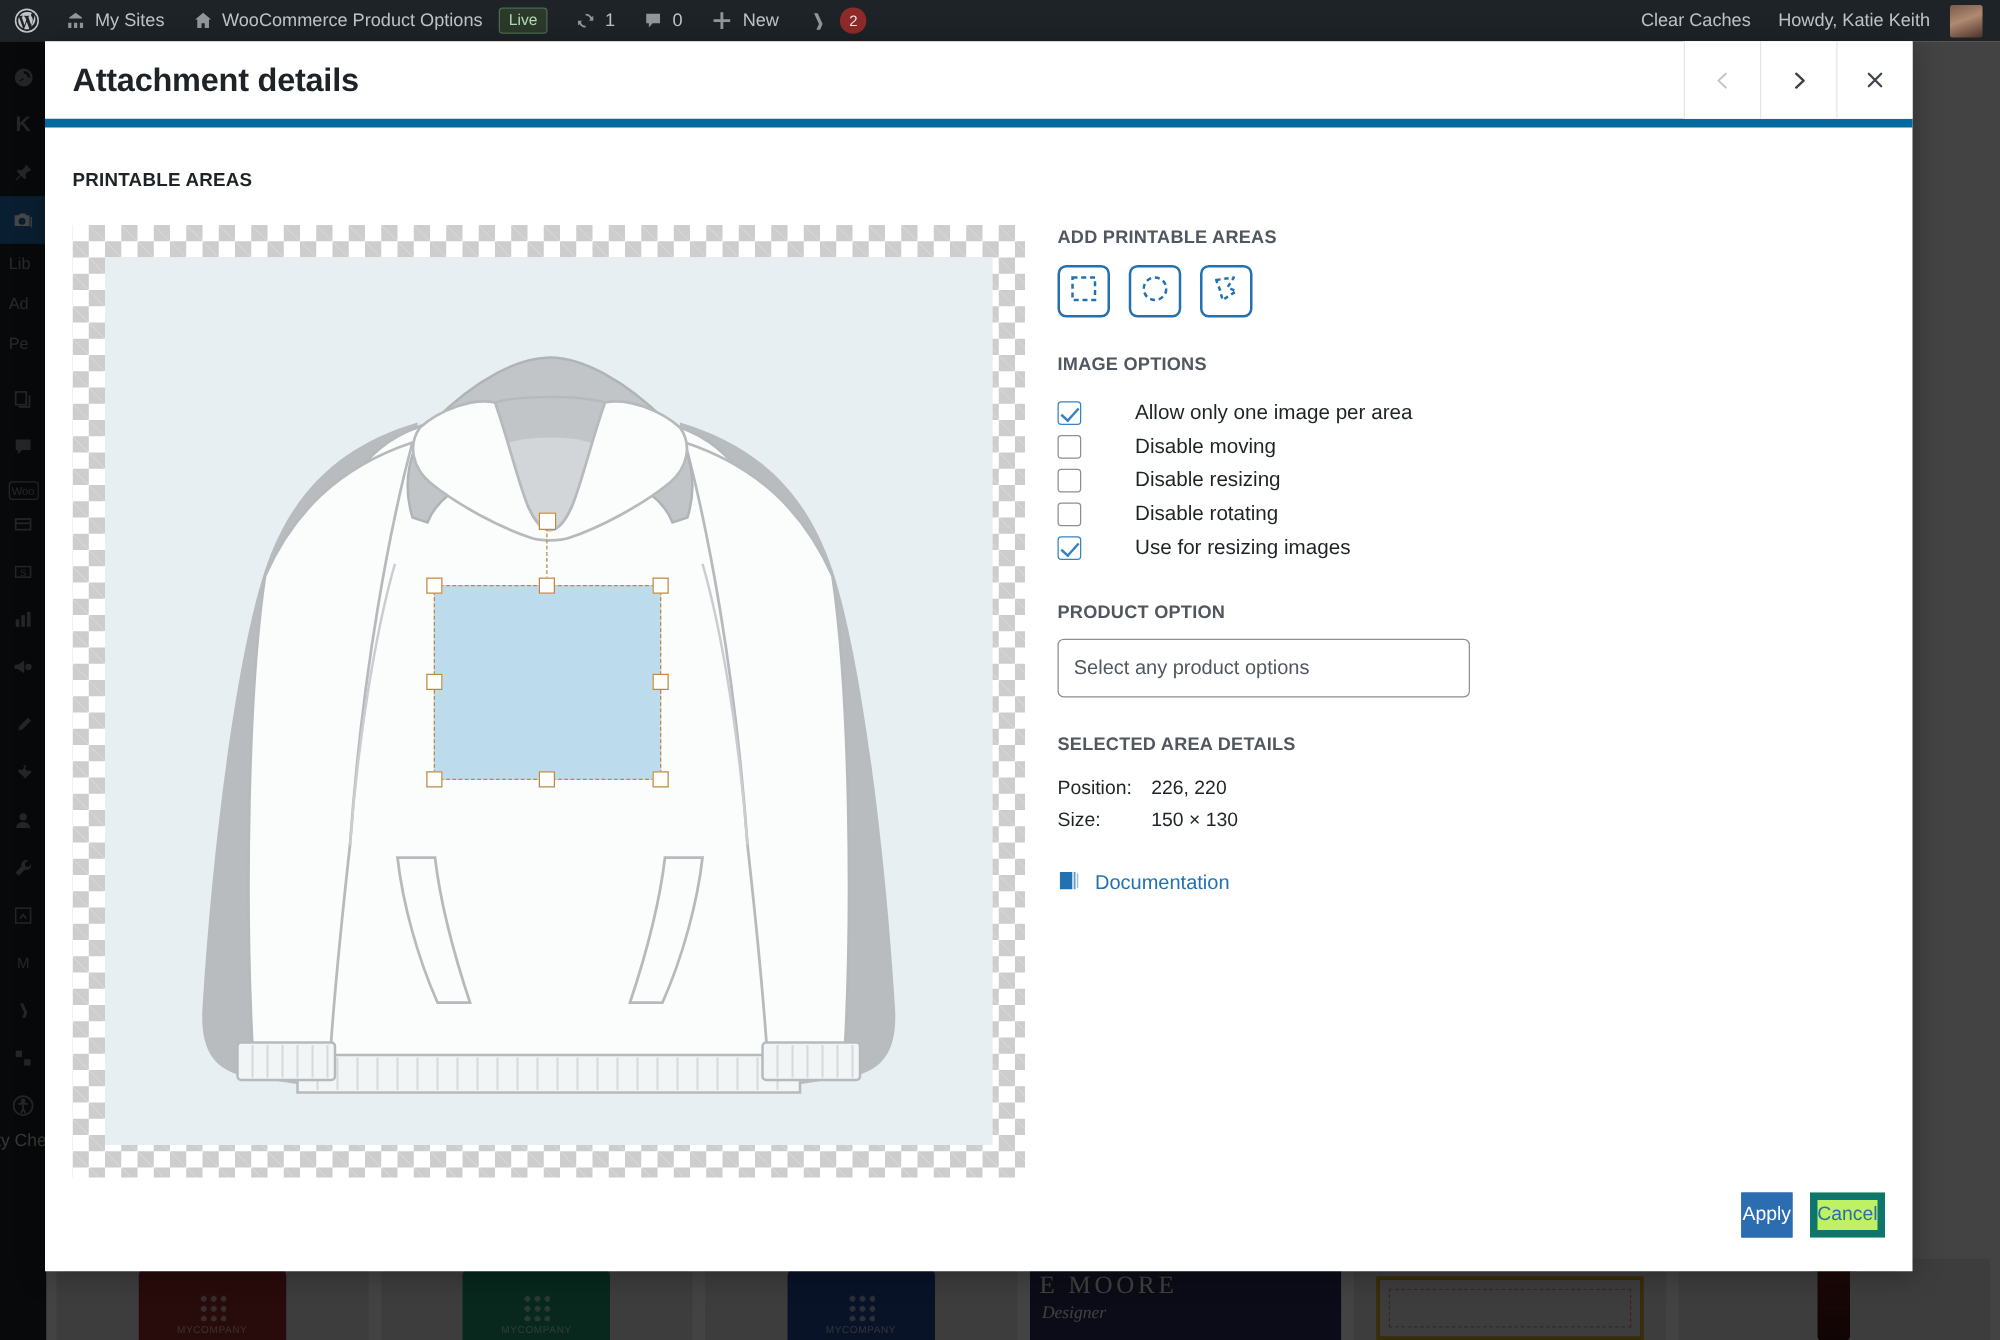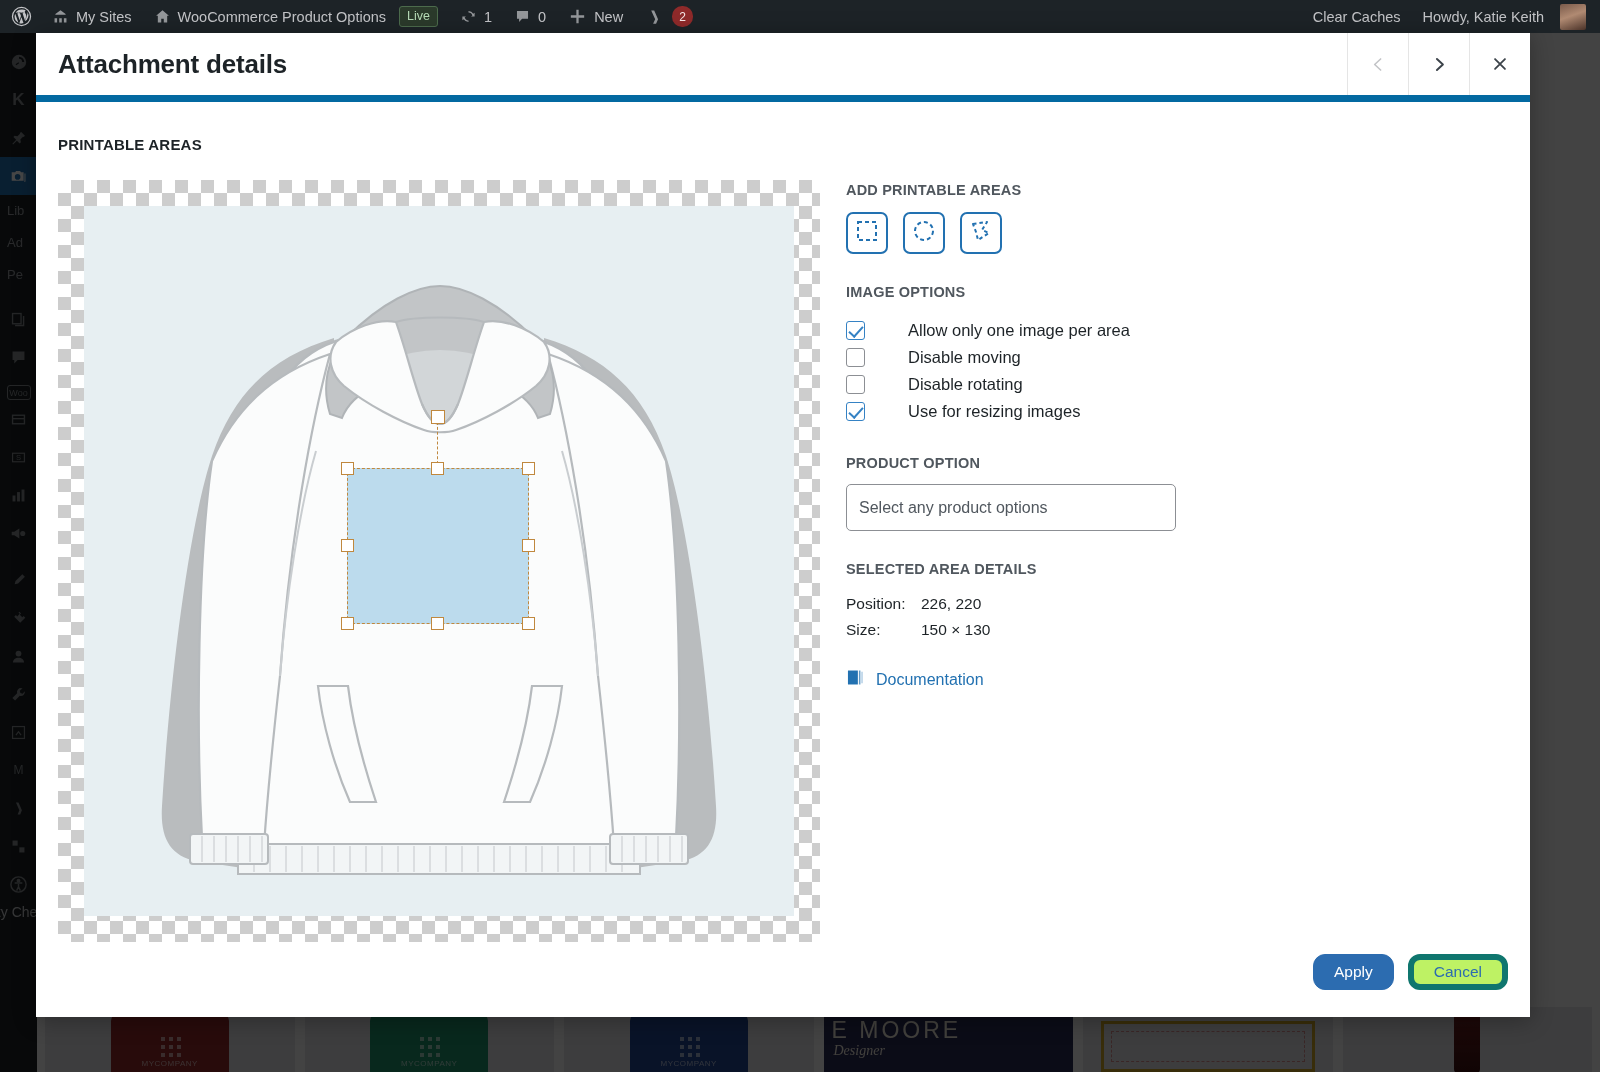--- a/index.html
+++ b/index.html
@@ -66,21 +66,21 @@
     position: absolute; left: 50%; top: 22px; transform: translateX(-50%);
     width: 22px; height: 22px;
     background-image: radial-gradient(#fff 40%, transparent 42%);
     background-size: 8px 8px; opacity: .55;
   }
   .bg-shirt .logo-txt { position: absolute; left: 0; right: 0; top: 46px; text-align: center;
     font-size: 8px; color: rgba(255,255,255,.6); letter-spacing: .5px; }
   .bg-frame { position: absolute; left: 18px; right: 18px; top: 14px; bottom: 0; border: 3px solid #c9a227; }
   .bg-frame i { position: absolute; inset: 7px; border: 1px dashed #d08a8a; display: block; }
   .bg-poster { position: absolute; inset: 0; background: #2a2b55; }
-  .bg-poster .pt1 { position:absolute; top:10px; left:8px; font-size:23px; color:#e9e4d8; letter-spacing:3px; font-family:Liberation Sans, sans-serif;}
+  .bg-poster .pt1 { position:absolute; top:10px; left:8px; font-size:20px; color:#e9e4d8; letter-spacing:3px; font-family:Liberation Serif, serif;}
   .bg-poster .pt2 { position:absolute; top:36px; left:10px; font-size:14px; color:#e9e4d8; font-style:italic; font-family:"Liberation Serif", serif;}
   .bg-bottle { position: absolute; left: 50%; transform: translateX(-50%); top: 6px;
     width: 26px; height: 60px; background: linear-gradient(#6b2020,#3a1010); border-radius: 4px; }
   .bg-bottle:before { content:""; position:absolute; left:50%; transform:translateX(-50%); top:-10px;
     width: 42px; height: 14px; background:#111; border-radius: 3px;}
 
   
   .overlay { position: absolute; inset: 33px 0 0 0; background: rgba(0,0,0,.72); z-index: 40; }
 
   
@@ -194,21 +194,21 @@
   .det-k { width: 75px; flex: 0 0 75px; }
   .det-v { }
 
   .docs { margin-top: 26px; display: flex; align-items: center; gap: 11px; }
   .docs-label { color: #2271b1; font-size: 16px; }
 
   .footer {
     position: absolute; right: 22px; bottom: 27px; display: flex; gap: 14px; align-items: center;
   }
   .btn {
-    height: 36px; border-radius: 12px; font-size: 15.5px; padding: 0 20px;
+    height: 36px; border-radius: 0; font-size: 15.5px; padding: 0 0;
     display: flex; align-items: center; justify-content: center;
   }
   .btn.primary { background: #2c6cb0; color: #fff; border: 1px solid #2c6cb0; }
   .btn.secondary { background: #bef264; color: #2c6cb0; border: 6px solid #0f766e; }
 </style>
 </head>
 <body>
 
 <div id="app-bg">
 
@@ -547,20 +547,24 @@
             <label class="opt-row">
               <span class="cb checked"></span>
               <span class="opt-label">Allow only one image per area</span>
             </label>
             <label class="opt-row">
               <span class="cb"></span>
               <span class="opt-label">Disable moving</span>
             </label>
             <label class="opt-row">
               <span class="cb"></span>
+              <span class="opt-label">Disable resizing</span>
+            </label>
+            <label class="opt-row">
+              <span class="cb"></span>
               <span class="opt-label">Disable rotating</span>
             </label>
             <label class="opt-row">
               <span class="cb checked"></span>
               <span class="opt-label">Use for resizing images</span>
             </label>
           </div>
         </div>
 
         <div class="block">

